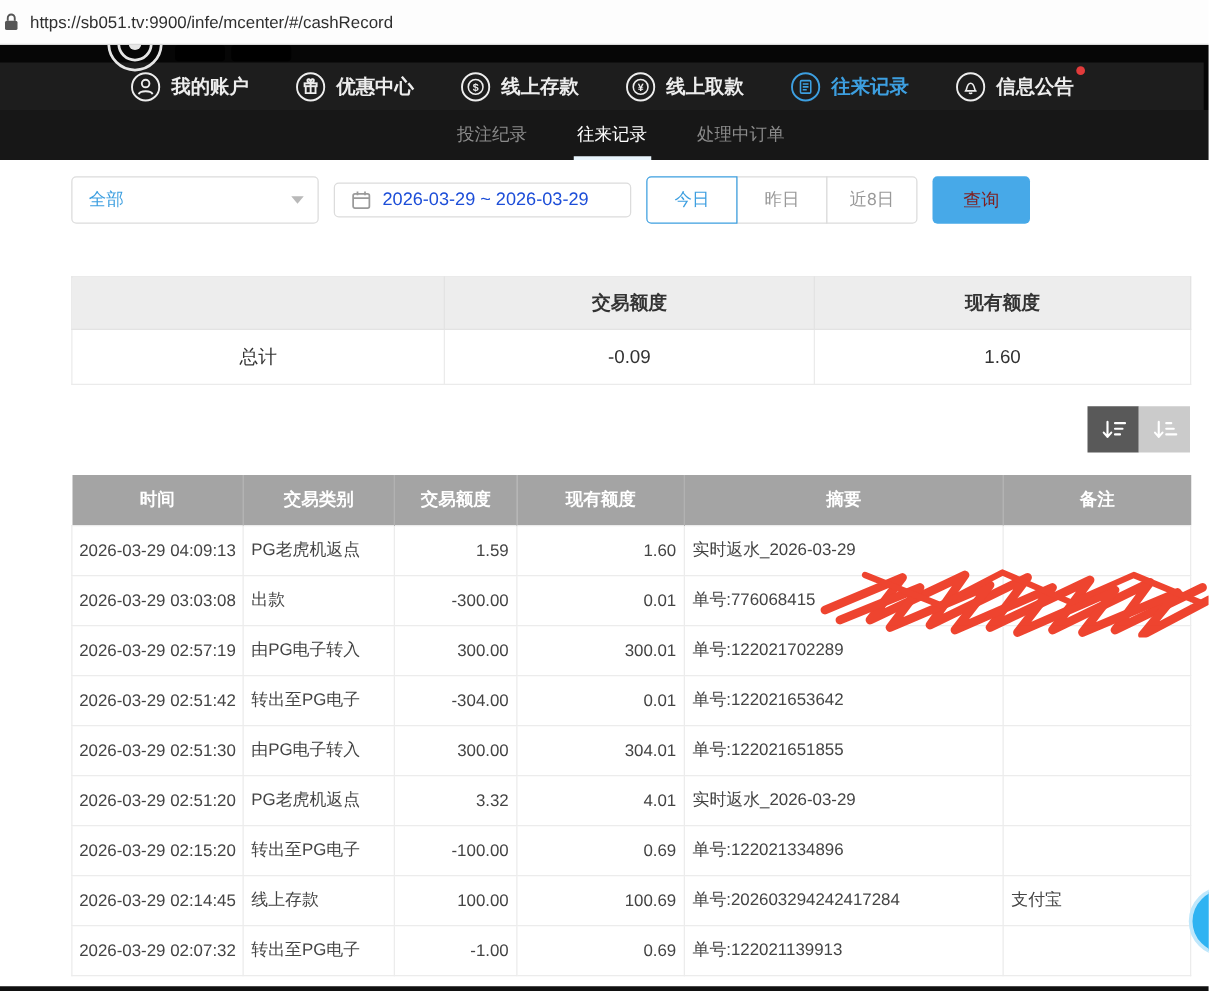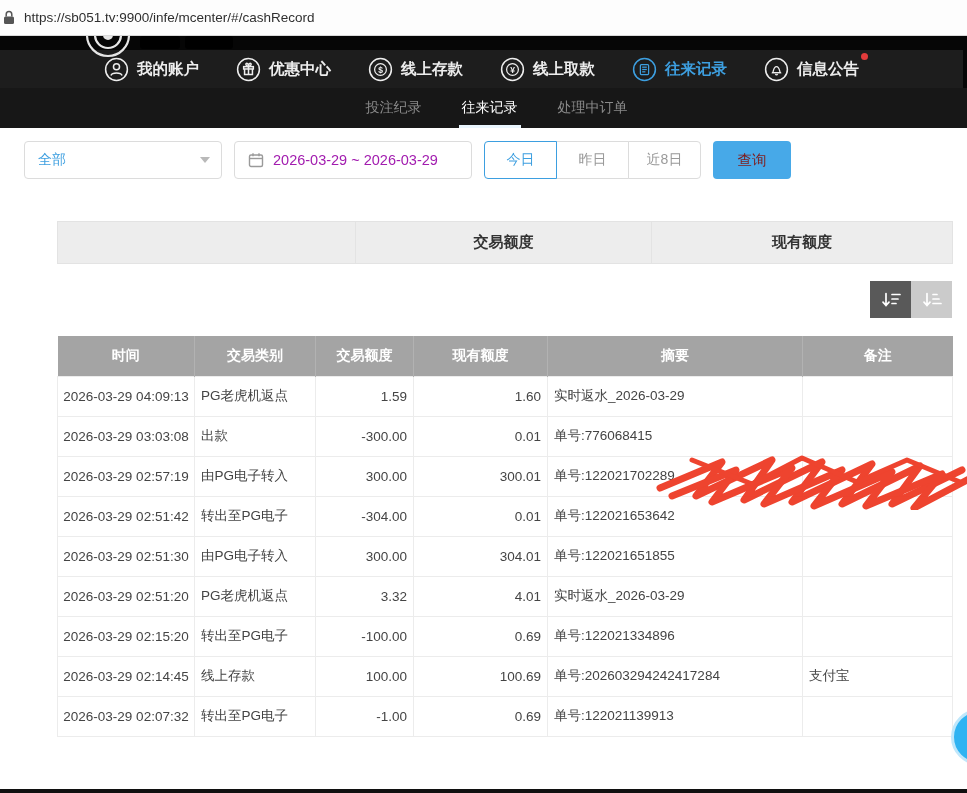--- a/index.html
+++ b/index.html
@@ -39,30 +39,30 @@
     display:flex; align-items:center; color:#8b8b8b; font-size:14px;
     position:relative; padding:0 3px; cursor:pointer; white-space:nowrap;
   }
   .sub-item.active { color:#ffffff; }
   .sub-item.active::after {
     content:""; position:absolute; left:0; right:0; bottom:0; height:3px; background:#e9f5fd;
   }
 
   
   .content { padding-top:13px; }
-  .filter-row { display:flex; margin-left:24px; align-items:center;border-radius:17px; }
+  .filter-row { display:flex; margin-left:57px; align-items:center;border-radius:17px; }
   .select-box {
     width:198px; height:38px; border:1px solid #dcdcdc; border-radius:4px; background:#fff;
     display:flex; align-items:center; justify-content:space-between;
     padding:0 11px 0 13px; font-size:14px; color:#3d9fe0; cursor:pointer;
   }
   .caret { width:0; height:0; border-left:5px solid transparent; border-right:5px solid transparent; border-top:6px solid #b9b9b9; }
   .date-box {
-    margin-left:12px; width:238px; height:38px; border:1px solid #dcdcdc; border-radius:4px;
-    display:flex; align-items:center; gap:9px; padding:0 13px; font-size:14.5px; color:#a21caf; cursor:pointer;
+    margin-left:12px; width:238px; height:28px; border:1px solid #dcdcdc; border-radius:4px;
+    display:flex; align-items:center; gap:9px; padding:0 13px; font-size:14.5px; color:#1d4ed8; cursor:pointer;
   }
   .quick-group { display:flex; margin-left:12px; }
   .quick-btn {
     min-width:73px; padding:8px 15px; height:38px; border:1px solid #dcdcdc; background:#fff;
     font-size:14px; color:#999; display:flex; align-items:center; justify-content:center;
     margin-left:-1px; cursor:pointer; position:relative;
   }
   .quick-btn:first-child { margin-left:0; border-radius:4px 0 0 4px; }
   .quick-btn:last-child { border-radius:0 4px 4px 0; }
   .quick-btn.active { color:#3d9fe0; border-color:#3d9fe0; z-index:2; }
@@ -250,20 +250,25 @@
     <colgroup>
         <col style="width:298px">
         <col style="width:296px">
         <col style="width:301px">
       </colgroup>
     <tbody>
         <tr>
       <th></th>
       <th>交易额度</th>
       <th>现有额度</th>
+    </tr>
+    <tr>
+      <td>总计</td>
+      <td>-0.09</td>
+      <td>1.60</td>
     </tr>
   </tbody>
     </table>
 
   <div class="sort-row">
     <div class="sort-btn desc">
       <span style="display:flex;">
         <svg width="22" height="18" viewBox="0 0 22 18" stroke="#fff" stroke-width="1.7" fill="none" stroke-linecap="round">
           <path d="M6 2.5v12M6 14.5l-3-3.4M6 14.5l3-3.4"></path>
           <line x1="12" y1="3.5" x2="20" y2="3.5"></line>

